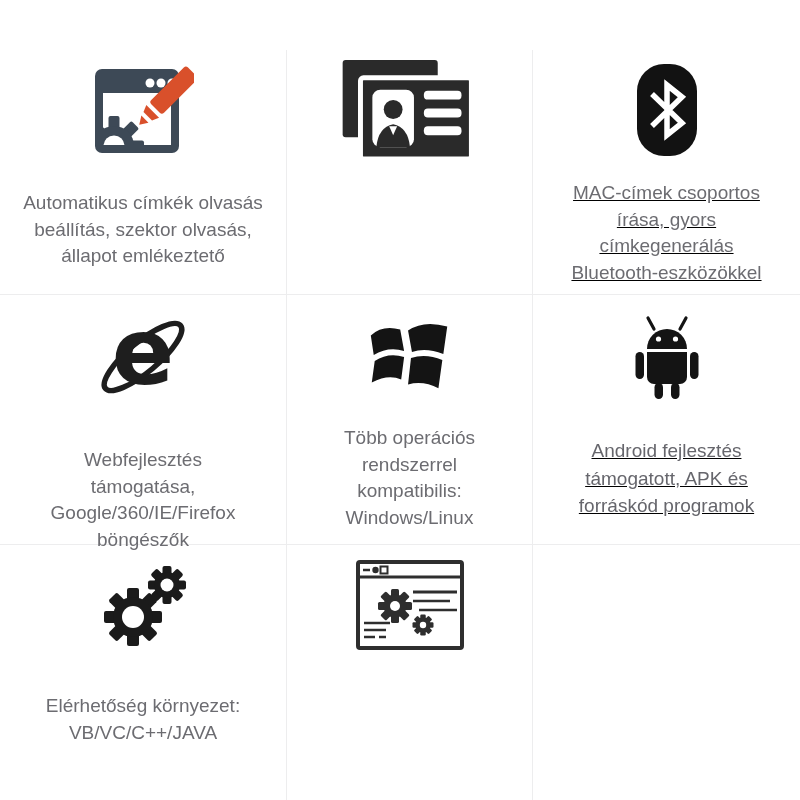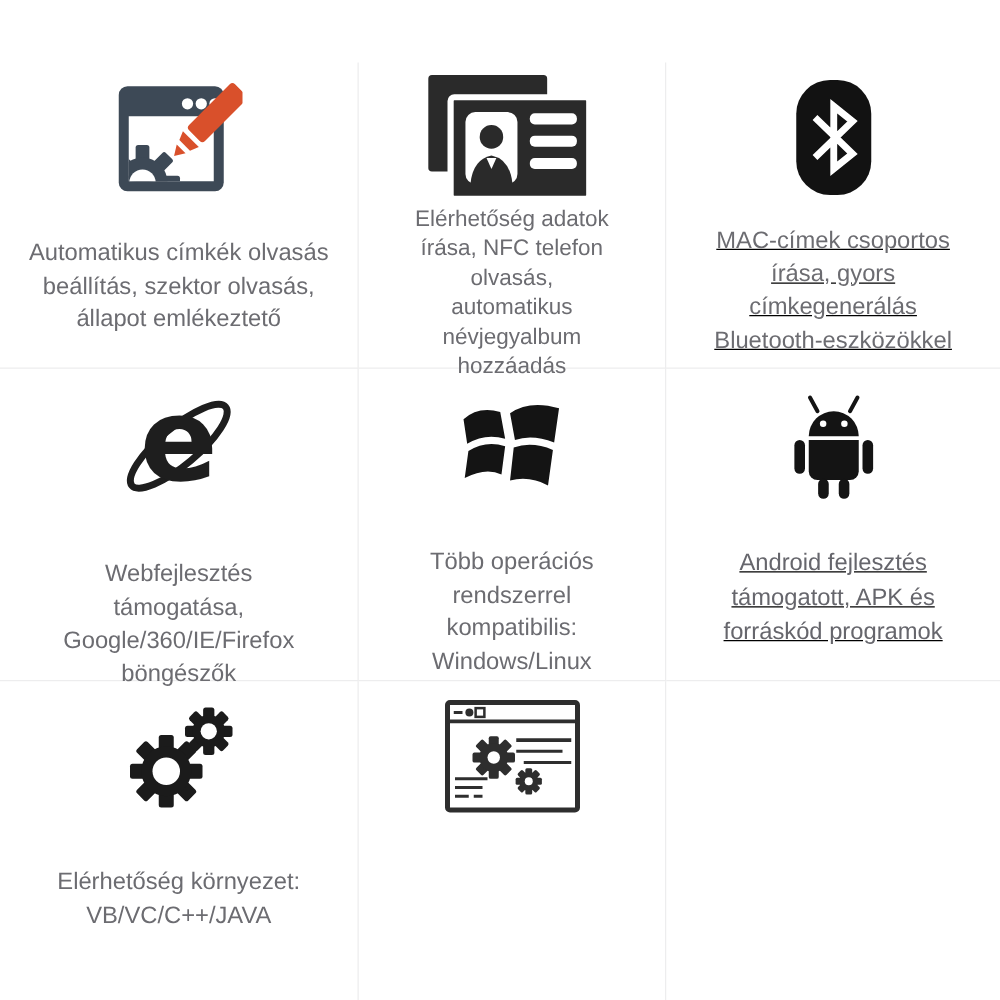--- a/index.html
+++ b/index.html
@@ -28,21 +28,21 @@
   }
   .caption{
     text-align:center;white-space:pre-line;
     font-size:19px;line-height:1.4;color:#6c6c71;
     margin:28px 4px 0 4px;
   }
   .cap-c1{}
   .cap-c2{margin-top:2px;font-size:18px;line-height:1.3;}
   .cap-c3{margin-top:18px;}
   .cap-c4{margin-top:40px;}
-  .cap-c5{margin-top:30px;}
+  .cap-c5{margin-top:18px;}
   .cap-c6{margin-top:30px;font-size:19px;line-height:1.45;color:#66666c;}
   .cap-c7{margin-top:36px;}
   .cap-c8{margin-top:20px;}
   .cap-c9{margin-top:24px;}
   svg{display:block;}
 </style>
 </head>
 <body>
 
 <div class="features-grid">
@@ -89,26 +89,20 @@
         <rect x="20" y="20" width="112" height="82" rx="3" fill="#2a2a2a" stroke="#fff" stroke-width="5"></rect>
         <rect x="32" y="32" width="42" height="58" rx="8" fill="#fff"></rect>
         <circle cx="53" cy="52" r="9.5" fill="#2a2a2a"></circle>
         <path d="M36 90 Q38 70 53 67 Q68 70 70 90 Z" fill="#2a2a2a"></path>
         <polygon points="49,69 57,69 53,78" fill="#fff"></polygon>
         <rect x="84" y="33" width="38" height="9" rx="4" fill="#fff"></rect>
         <rect x="84" y="51" width="38" height="9" rx="4" fill="#fff"></rect>
         <rect x="84" y="69" width="38" height="9" rx="4" fill="#fff"></rect>
       </svg>
     </div>
-    <div class="caption cap-c2">Elérhetőség adatok
-írása, NFC telefon
-olvasás,
-automatikus
-névjegyalbum
-hozzáadás</div>
   </div>
 
   <div class="cell">
     <div class="icon-box">
       <svg width="100" height="100" viewBox="0 0 100 100">
         <rect x="20" y="4" width="60" height="92" rx="27" fill="#121212"></rect>
         <path d="M35 34 L65 63 L50 75 L50 25 L65 37 L35 66" fill="none" stroke="#fff" stroke-width="5.5"></path>
       </svg>
     </div>
     <div class="caption cap-c3">MAC-címek csoportos

